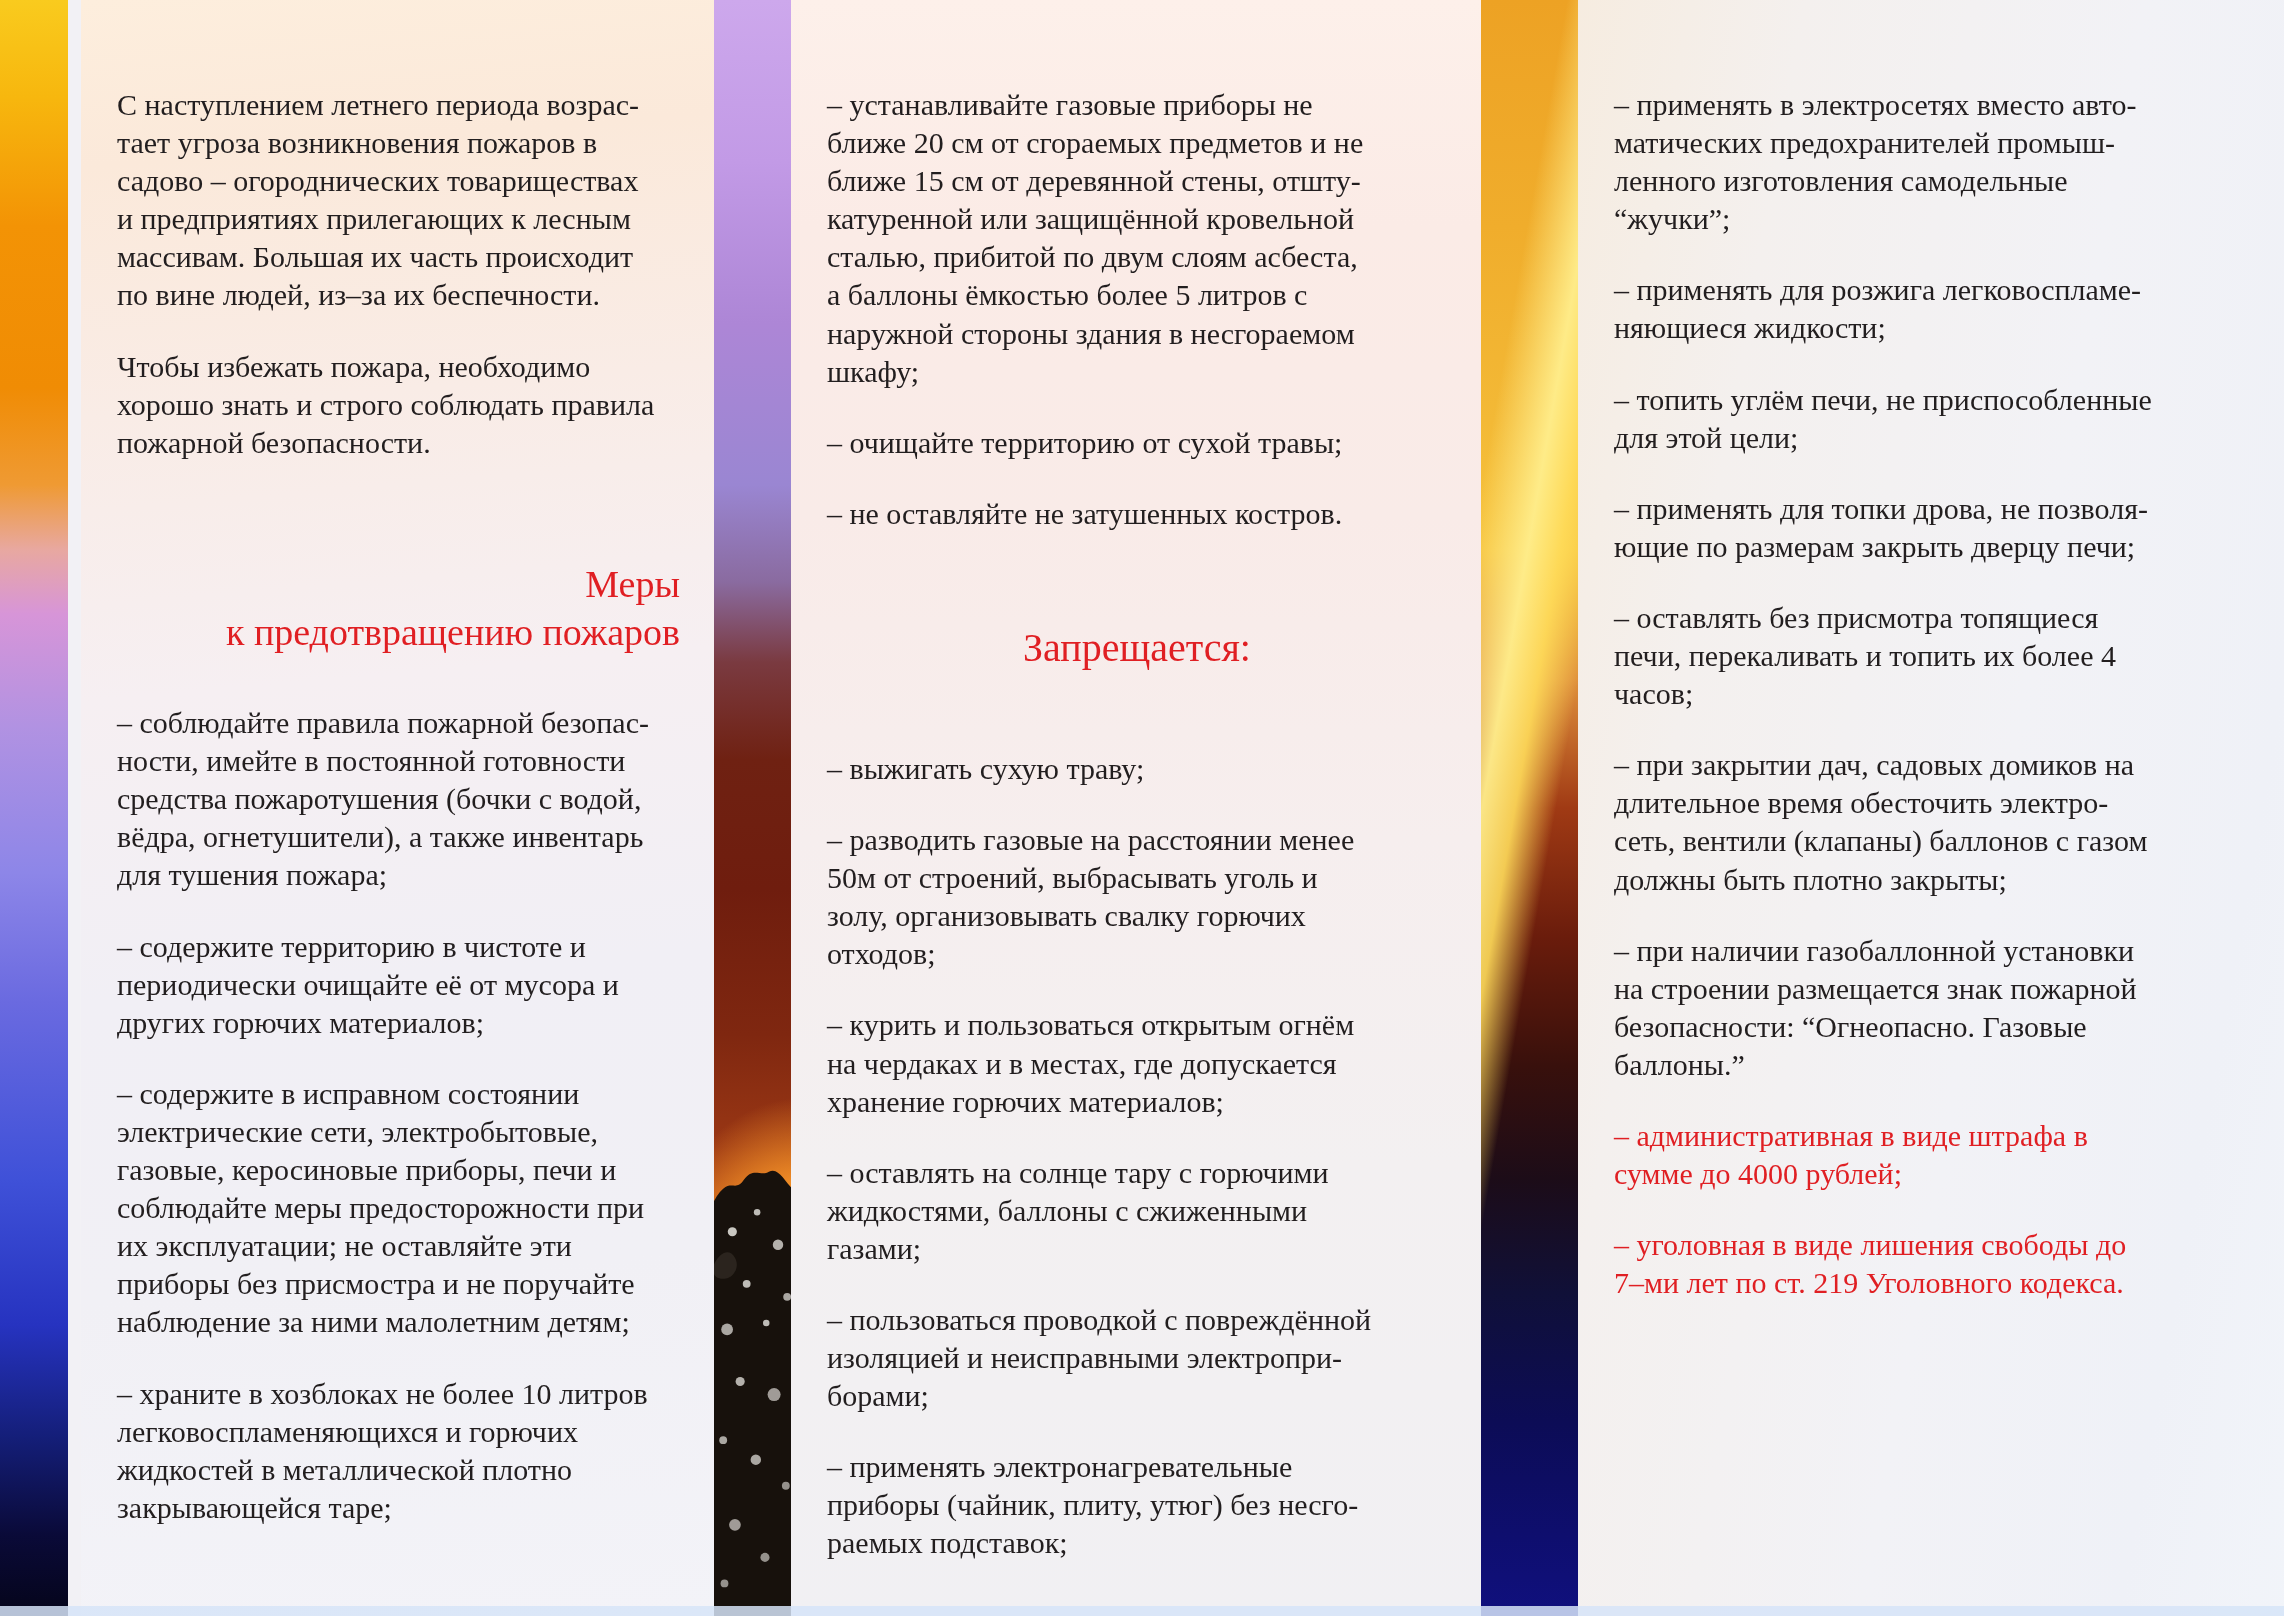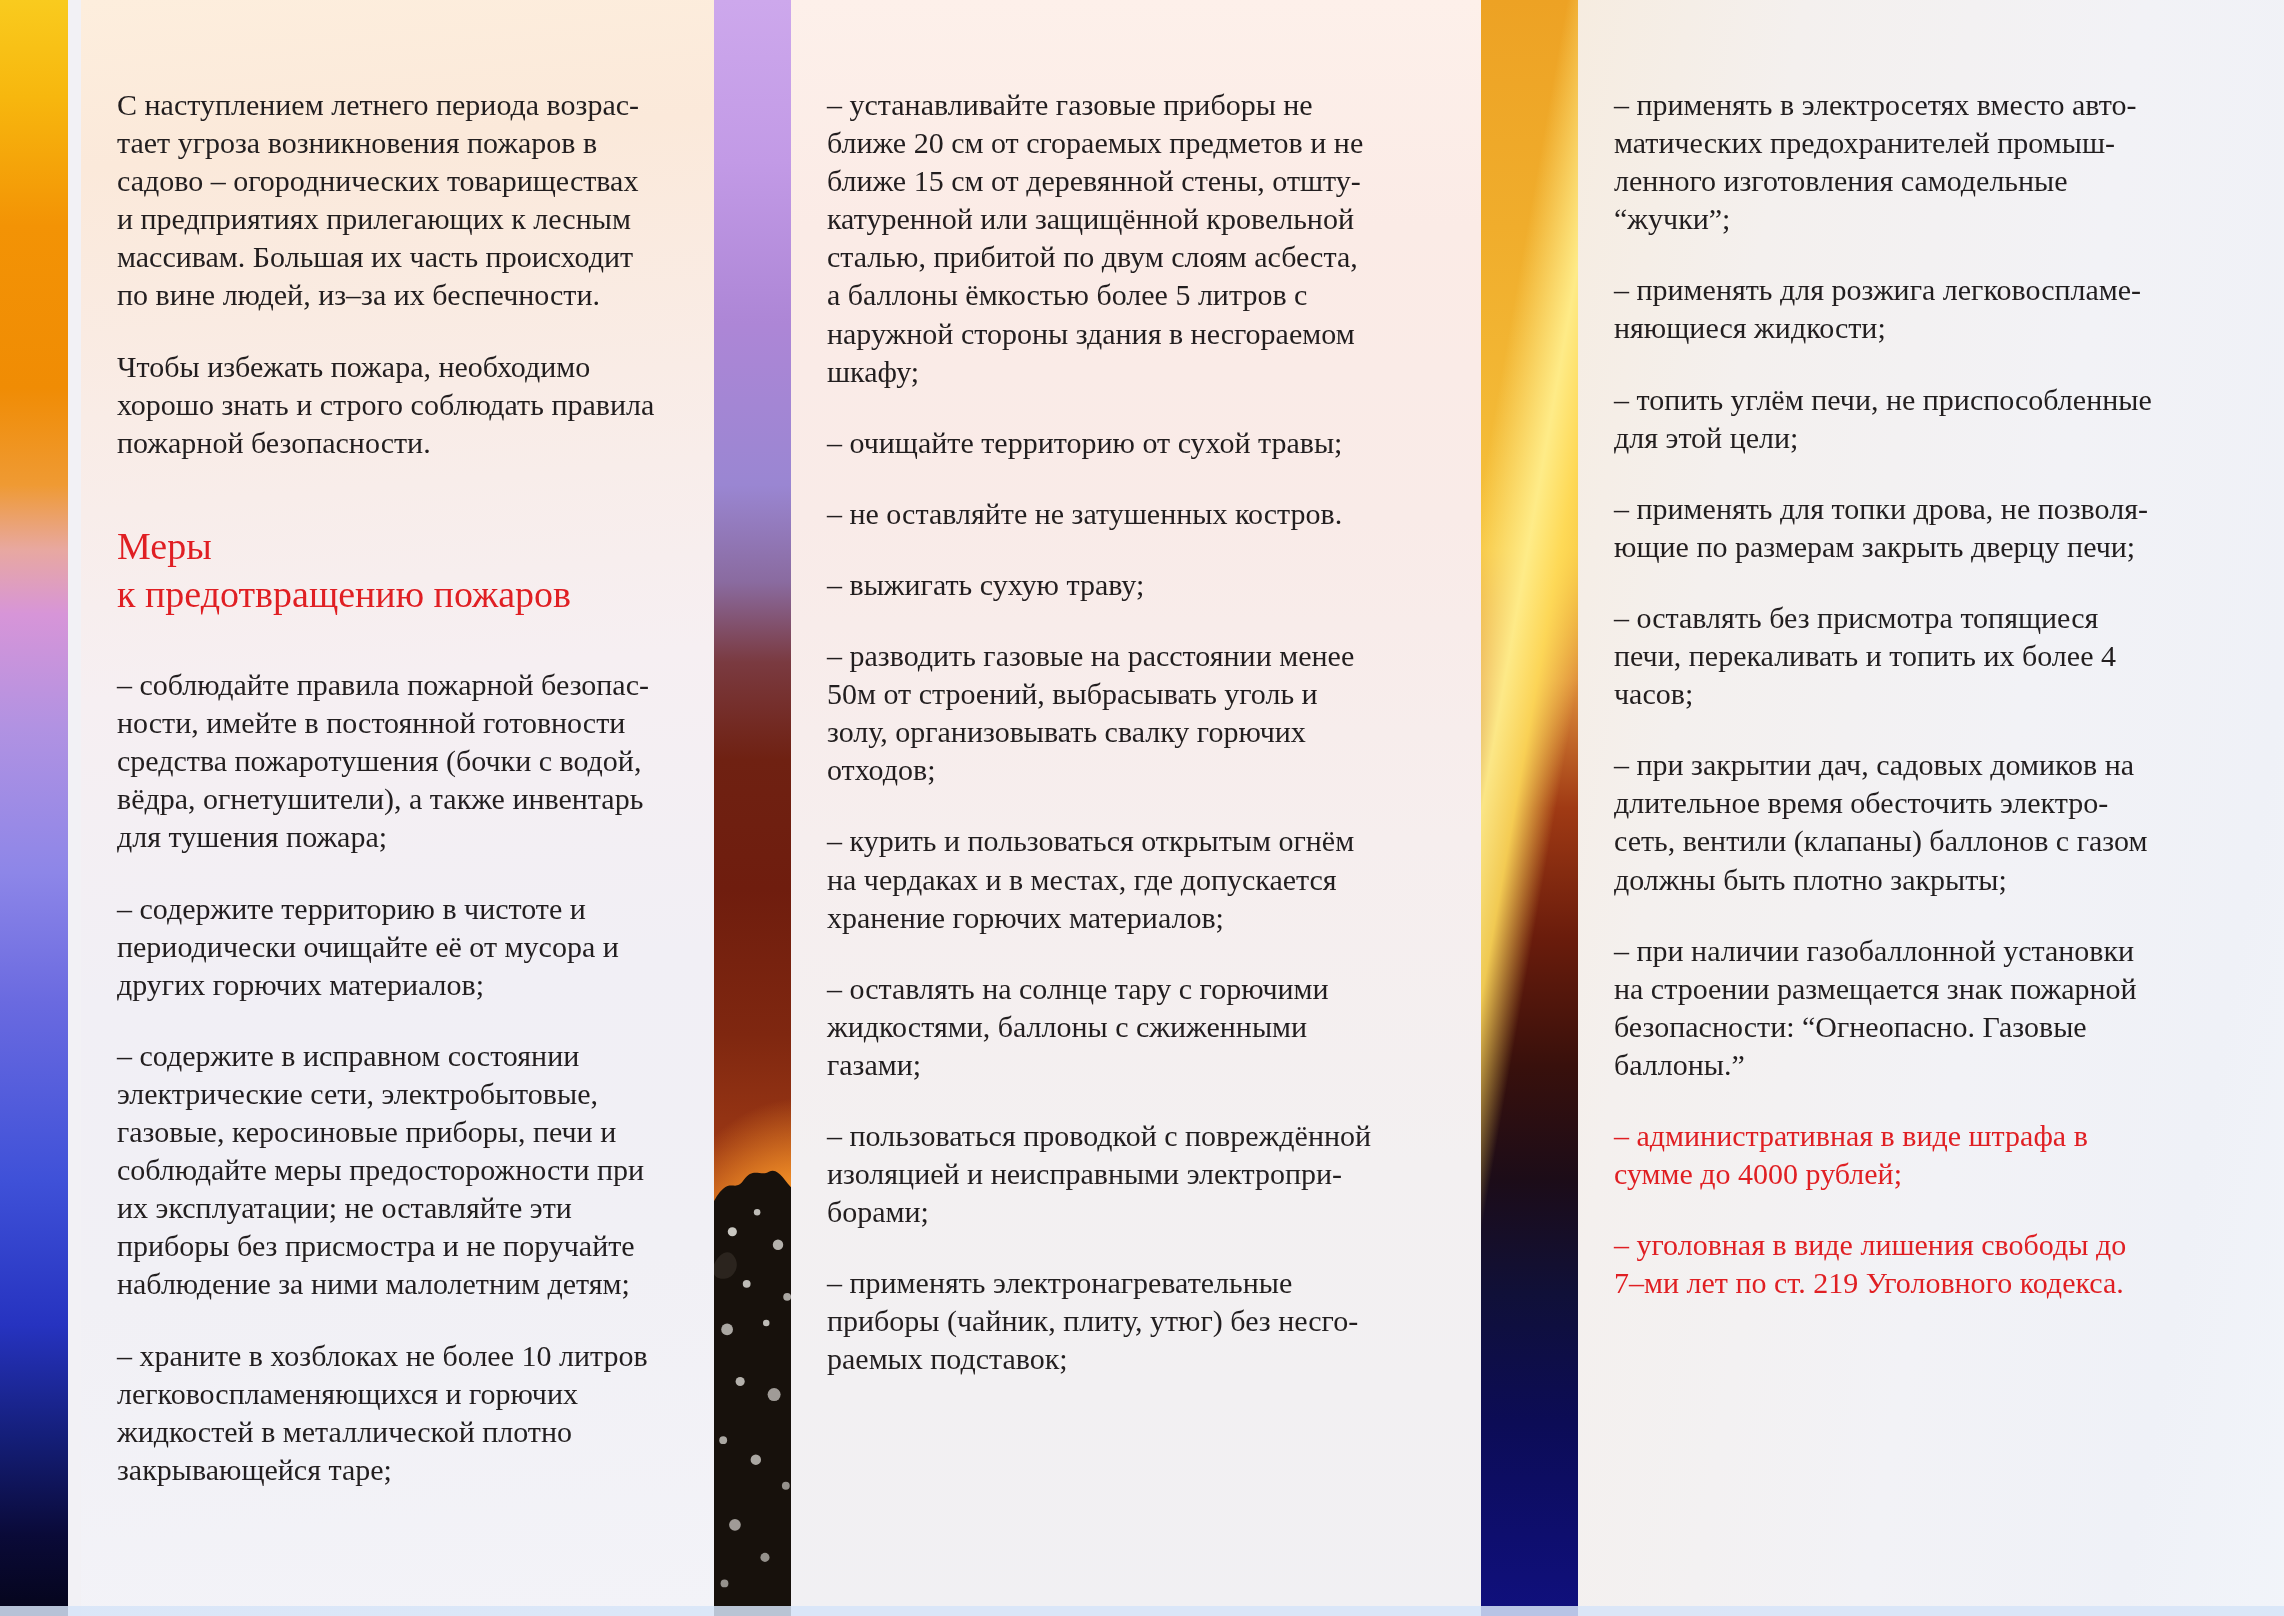--- a/index.html
+++ b/index.html
@@ -73,23 +73,23 @@
       #f3f0f1 72%,#f1f0f3 100%);
   }
   .panel-3{
     left:1578px;width:747px;
     background:linear-gradient(100deg,
       #f6ece0 0%,#f4f0ee 22%,#f2f2f6 55%,#eff1f7 80%,#f2f5fa 100%);
   }
   .block{white-space:pre-line;margin:0 0 33px 0;}
   .block.body{}
   .block.red-heading-lg{
-    color:#e01f23;text-align:left;
+    color:#e01f23;text-align:right;
     font-size:38px;line-height:1.28;
-    margin-top:60px;margin-bottom:47px;
+    margin-top:98px;margin-bottom:47px;
   }
   .block.red-heading-xl{
     color:#e01f23;text-align:center;
     font-size:40px;line-height:1.2;
     margin-top:91px;margin-bottom:78px;
   }
   .block.red-center{
     color:#e01f23;text-align:center;
     margin-top:55px;margin-bottom:36px;line-height:1.32;
   }
@@ -165,20 +165,21 @@
       <div class="block body">– устанавливайте газовые приборы не
 ближе 20 см от сгораемых предметов и не
 ближе 15 см от деревянной стены, отшту-
 катуренной или защищённой кровельной
 сталью, прибитой по двум слоям асбеста,
 а баллоны ёмкостью более 5 литров с
 наружной стороны здания в несгораемом
 шкафу;</div>
       <div class="block body">– очищайте  территорию от сухой травы;</div>
       <div class="block body">– не оставляйте не затушенных костров.</div>
+      <div class="block red-heading-xl">Запрещается:</div>
       <div class="block body">– выжигать сухую траву;</div>
       <div class="block body">– разводить газовые на расстоянии менее
 50м от строений, выбрасывать уголь и
 золу, организовывать свалку горючих
 отходов;</div>
       <div class="block body">– курить и пользоваться открытым огнём
 на чердаках и в местах, где допускается
 хранение горючих материалов;</div>
       <div class="block body">– оставлять на солнце тару с горючими
 жидкостями, баллоны с сжиженными

